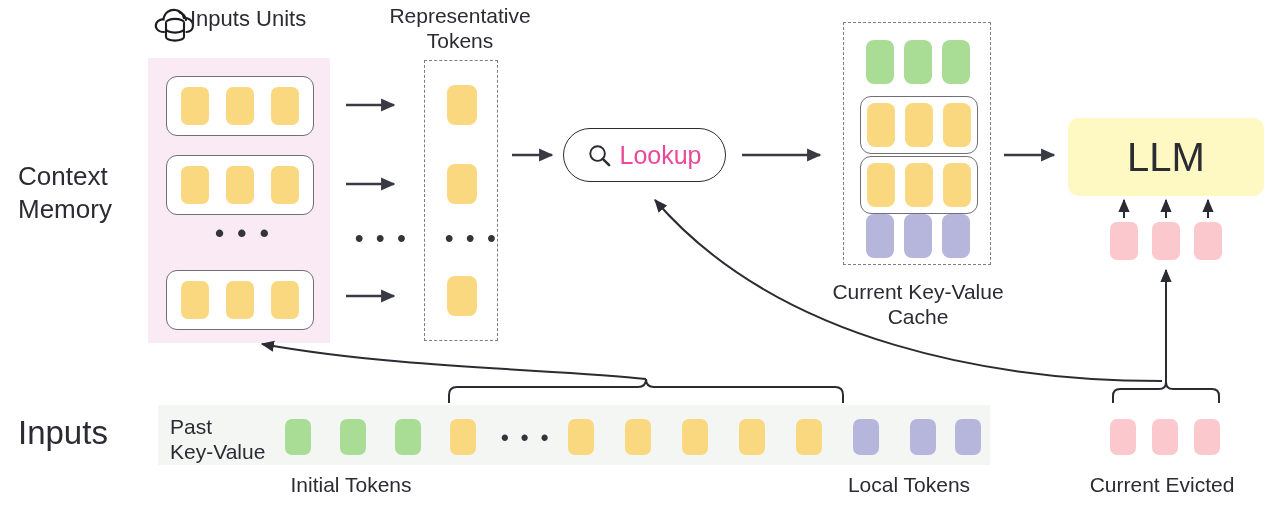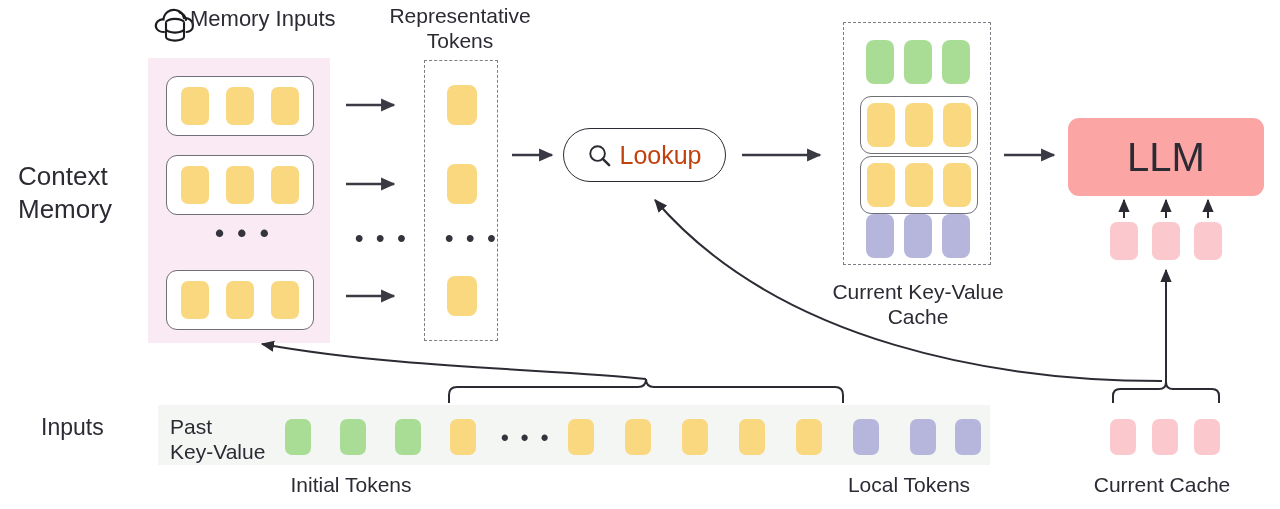--- a/index.html
+++ b/index.html
@@ -4,21 +4,21 @@
 <style>
   html,body{margin:0;padding:0;background:#ffffff;}
   body{font-family:"Liberation Sans","DejaVu Sans",sans-serif;color:#2b2b33;}
   #stage{position:relative;width:1280px;height:509px;overflow:hidden;background:#fff;}
   .abs{position:absolute;}
   .lbl{position:absolute;color:#2b2b33;line-height:1.18;white-space:pre-line;}
   .ctr{text-align:center;}
 
   
   #ctx-memory-label{left:18px;top:160px;width:130px;font-size:26px;line-height:1.25;}
-  #inputs-label{left:18px;top:414px;font-size:23px;margin-left:23px;}
+  #inputs-label{left:18px;top:414px;font-size:33px;}
 
   
   #memory-units-title{left:190px;top:6px;font-size:22px;}
   #cloud-db-icon{left:152px;top:2px;width:46px;height:44px;}
 
   
   #context-memory-panel{left:148px;top:58px;width:182px;height:285px;background:#f9eaf3;}
   .mem-unit{position:absolute;border:1.4px solid #6f6f78;border-radius:11px;background:#ffffff;width:146px;height:58px;left:166px;}
   .mem-unit .tok{position:absolute;top:10px;width:28px;height:38px;border-radius:7px;background:#fad87f;}
   .mem-unit .tok.t0{left:14px;} .mem-unit .tok.t1{left:59px;} .mem-unit .tok.t2{left:104px;}
@@ -29,37 +29,37 @@
   #rep-tokens-title{left:378px;top:4px;width:164px;font-size:21px;}
   #rep-tokens-box{left:424px;top:60px;width:74px;height:281px;border:1.7px dashed #7d7d86;box-sizing:border-box;background:transparent;}
   .rep-tok{position:absolute;left:447px;width:30px;height:40px;border-radius:8px;background:#fad87f;}
   #rep-tok-1{top:85px;} #rep-tok-2{top:164px;} #rep-tok-3{top:276px;}
   #rep-ellipsis{left:445px;top:224px;font-size:24px;letter-spacing:3px;color:#34343c;font-weight:700;}
   #mid-ellipsis{left:355px;top:224px;font-size:24px;letter-spacing:3px;color:#34343c;font-weight:700;}
 
   
   #lookup-box{left:563px;top:128px;width:163px;height:54px;border:1.8px solid #2b2b33;border-radius:27px;background:#fff;
               display:flex;align-items:center;justify-content:center;gap:7px;box-sizing:border-box;}
-  #lookup-label{font-size:25px;color:#c2410c;}
+  #lookup-label{font-size:25px;color:#ec4899;}
 
   
   #kv-cache-box{left:843px;top:22px;width:148px;height:243px;border:1.7px dashed #7d7d86;box-sizing:border-box;}
   .kv-row{position:absolute;left:866px;width:104px;height:44px;}
   .kv-row .tok{position:absolute;top:0;width:28px;height:44px;border-radius:8px;}
   .kv-row .tok.t0{left:0;} .kv-row .tok.t1{left:38px;} .kv-row .tok.t2{left:76px;}
   #kv-row-green{top:40px;}
   #kv-row-purple{top:214px;}
   .kv-unit{position:absolute;left:860px;width:116px;height:56px;border:1.4px solid #6f6f78;border-radius:11px;background:#fff;}
   .kv-unit .tok{position:absolute;top:6px;width:28px;height:44px;border-radius:8px;background:#fad87f;}
   .kv-unit .tok.t0{left:6px;} .kv-unit .tok.t1{left:44px;} .kv-unit .tok.t2{left:82px;}
   #kv-unit-1{top:96px;} #kv-unit-2{top:156px;}
   #kv-cache-title{left:820px;top:272px;width:196px;font-size:21px;margin-top:8px;}
 
   
-  #llm-box{left:1068px;top:118px;width:196px;height:78px;background:#fca5a5;border-radius:11px;
+  #llm-box{left:1068px;top:118px;width:196px;height:78px;background:#fef9c3;border-radius:11px;
            display:flex;align-items:center;justify-content:center;}
   #llm-label{font-size:40px;color:#2b2b33;}
   .llm-tok{position:absolute;top:222px;width:28px;height:38px;border-radius:7px;background:#fbc9cd;}
   #llm-tok-1{left:1110px;} #llm-tok-2{left:1152px;} #llm-tok-3{left:1194px;}
 
   
   #inputs-strip{left:158px;top:405px;width:832px;height:60px;background:#f4f6f4;}
   #past-kv-label{left:170px;top:414px;font-size:21px;line-height:1.2;}
   .in-tok{position:absolute;top:419px;width:26px;height:36px;border-radius:7px;}
   #inputs-ellipsis{left:501px;top:425px;font-size:22px;letter-spacing:3px;color:#34343c;font-weight:700;}
@@ -85,21 +85,21 @@
 
   <div class="abs" id="cloud-db-icon">
     <svg viewBox="0 0 46 44" width="46" height="44">
       <path d="M12 30 C5 30 2.5 25 4.5 21 C6 18 9.5 17 11.5 17.5 C12 11 18 7 23.5 8 C29 9 31.5 13 32 16 C37 15.5 41 19 41 23.5 C41 27.5 38 30 34.5 30" fill="none" stroke="#1b1b20" stroke-width="2.1" stroke-linecap="round"></path>
       <path d="M27.5 10.5 C31 11.5 33.5 14.5 34 18" fill="none" stroke="#1b1b20" stroke-width="2.1" stroke-linecap="round"></path>
       <ellipse cx="23" cy="20.5" rx="9" ry="3.6" fill="#fff" stroke="#1b1b20" stroke-width="2.1"></ellipse>
       <path d="M14 20.5 V35 C14 37 18 38.6 23 38.6 C28 38.6 32 37 32 35 V20.5" fill="#fff" stroke="#1b1b20" stroke-width="2.1" stroke-linejoin="round"></path>
       <path d="M14 27 C14 29 18 30.6 23 30.6 C28 30.6 32 29 32 27" fill="none" stroke="#1b1b20" stroke-width="2.1"></path>
     </svg>
   </div>
-  <div class="lbl" id="memory-units-title">Memory Inputs</div>
+  <div class="lbl" id="memory-units-title">Inputs Units</div>
 
   <div class="abs" id="context-memory-panel"></div>
 
   <div class="mem-unit" id="mem-unit-1">
     <span class="tok t0"></span>
     <span class="tok t1"></span>
     <span class="tok t2"></span>
   </div>
   <div class="mem-unit" id="mem-unit-2">
     <span class="tok t0"></span>
@@ -182,21 +182,21 @@
   <span class="in-tok" style="left:853px;background:#b6b6dd"></span>
   <span class="in-tok" style="left:910px;background:#b6b6dd"></span>
   <span class="in-tok" style="left:955px;background:#b6b6dd"></span>
 
   <span class="cur-tok" id="cur-tok-1"></span>
   <span class="cur-tok" id="cur-tok-2"></span>
   <span class="cur-tok" id="cur-tok-3"></span>
 
   <div class="group-label" id="initial-tokens-label">Initial Tokens</div>
   <div class="group-label" id="local-tokens-label">Local Tokens</div>
-  <div class="group-label" id="current-tokens-label">Current Cache</div>
+  <div class="group-label" id="current-tokens-label">Current Evicted</div>
 
   <svg class="overlay">
     <defs>
       <marker id="ah" markerWidth="7" markerHeight="7" refX="5.4" refY="3" orient="auto">
         <path d="M0,0.3 L6,3 L0,5.7 z" fill="#3a3a44"></path>
       </marker>
       <marker id="ah-thin" markerWidth="8" markerHeight="8" refX="6" refY="3.2" orient="auto">
         <path d="M0,0.4 L6.6,3.2 L0,6 z" fill="#2b2b33"></path>
       </marker>
     </defs>

